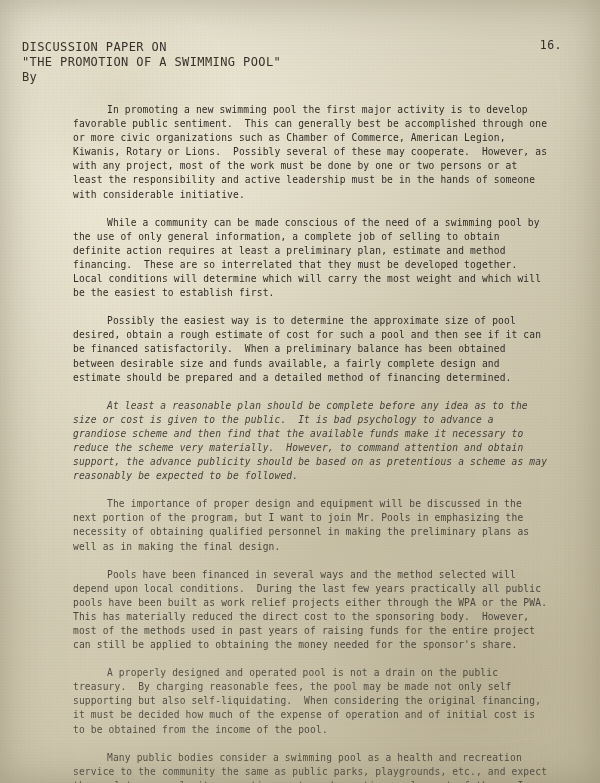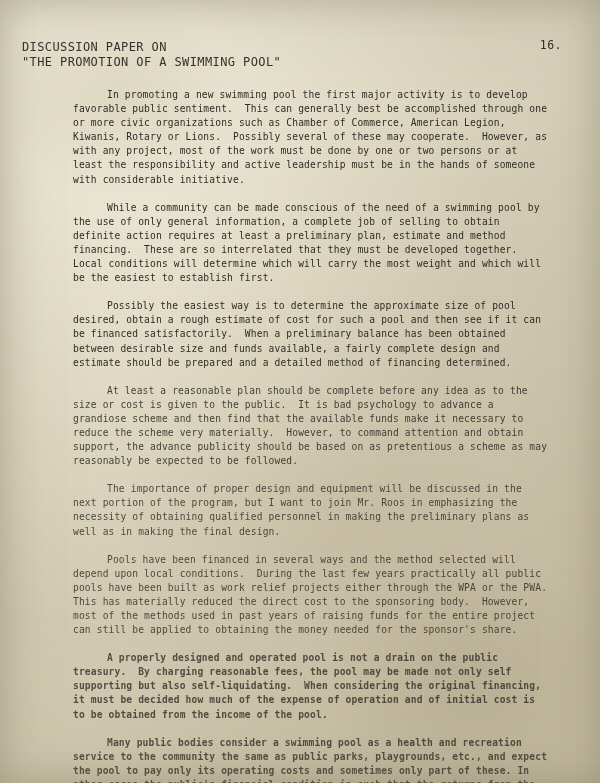--- a/index.html
+++ b/index.html
@@ -74,23 +74,23 @@
     line-height: 14.1px;
     letter-spacing: 0.15px;
     text-align: left;
   }
   .para {
     margin: 0 0 14px 17px;
     white-space: pre-wrap;
     text-indent: 34px;
   }
   .para:last-child { margin-bottom: 0; }
-  .fade-1 { opacity: 0.88; }
+  .fade-1 { opacity: 0.88; font-style: italic; }
   .fade-2 { opacity: 0.82; }
-  .fade-3 { opacity: 0.78; font-weight: bold; }
+  .fade-3 { opacity: 0.78; }
   .blotch {
     position: absolute;
     pointer-events: none;
     border-radius: 50%;
   }
   .b1 { left: 0; top: 0; width: 240px; height: 200px; background: radial-gradient(ellipse at center, rgba(160,148,112,0.20), rgba(160,148,112,0) 70%); }
   .b2 { right: -20px; bottom: -30px; width: 300px; height: 260px; background: radial-gradient(ellipse at center, rgba(150,138,105,0.22), rgba(150,138,105,0) 70%); }
   .b3 { left: 120px; top: 380px; width: 380px; height: 260px; background: radial-gradient(ellipse at center, rgba(170,158,122,0.12), rgba(170,158,122,0) 70%); }
 </style>
 </head>
@@ -100,28 +100,29 @@
   <div class="blotch b1"></div>
   <div class="blotch b2"></div>
   <div class="blotch b3"></div>
 
   <div class="sheet">
     <div class="page-number">16.</div>
 
     <div class="head">
       <div class="ln">DISCUSSION PAPER ON</div>
       <div class="ln">"THE PROMOTION OF A SWIMMING POOL"</div>
+      <div class="ln">By</div>
     </div>
 
     <div class="body-text">
       <p class="para">In promoting a new swimming pool the first major activity is to develop favorable public sentiment.  This can generally best be accomplished through one or more civic organizations such as Chamber of Commerce, American Legion, Kiwanis, Rotary or Lions.  Possibly several of these may cooperate.  However, as with any project, most of the work must be done by one or two persons or at least the responsibility and active leadership must be in the hands of someone with considerable initiative.</p>
       <p class="para">While a community can be made conscious of the need of a swimming pool by the use of only general information, a complete job of selling to obtain definite action requires at least a preliminary plan, estimate and method financing.  These are so interrelated that they must be developed together.  Local conditions will determine which will carry the most weight and which will be the easiest to establish first.</p>
       <p class="para">Possibly the easiest way is to determine the approximate size of pool desired, obtain a rough estimate of cost for such a pool and then see if it can be financed satisfactorily.  When a preliminary balance has been obtained between desirable size and funds available, a fairly complete design and estimate should be prepared and a detailed method of financing determined.</p>
       <p class="para fade-1">At least a reasonable plan should be complete before any idea as to the size or cost is given to the public.  It is bad psychology to advance a grandiose scheme and then find that the available funds make it necessary to reduce the scheme very materially.  However, to command attention and obtain support, the advance publicity should be based on as pretentious a scheme as may reasonably be expected to be followed.</p>
-      <p class="para fade-2">The importance of proper design and equipment will be discussed in the next portion of the program, but I want to join Mr. Roos in emphasizing the necessity of obtaining qualified personnel in making the preliminary plans as well as in making the final design.</p>
+      <p class="para fade-2">The importance of proper design and equipment will be discussed in the next portion of the program, but I want to join Mr. Pools in emphasizing the necessity of obtaining qualified personnel in making the preliminary plans as well as in making the final design.</p>
       <p class="para fade-2">Pools have been financed in several ways and the method selected will depend upon local conditions.  During the last few years practically all public pools have been built as work relief projects either through the WPA or the PWA.  This has materially reduced the direct cost to the sponsoring body.  However, most of the methods used in past years of raising funds for the entire project can still be applied to obtaining the money needed for the sponsor's share.</p>
       <p class="para fade-3">A properly designed and operated pool is not a drain on the public treasury.  By charging reasonable fees, the pool may be made not only self supporting but also self-liquidating.  When considering the original financing, it must be decided how much of the expense of operation and of initial cost is to be obtained from the income of the pool.</p>
       <p class="para fade-3">Many public bodies consider a swimming pool as a health and recreation service to the community the same as public parks, playgrounds, etc., and expect the pool to pay only its operating costs and sometimes only part of these. In other cases the public's financial condition is such that the returns from the pool must also retire the initial investment.  These different conditions will be reflected both in the schedule of admission charges and in the financing.</p>
     </div>
   </div>
 
   <div class="grain"></div>
   <div class="edge-shade"></div>
 </div>
 

